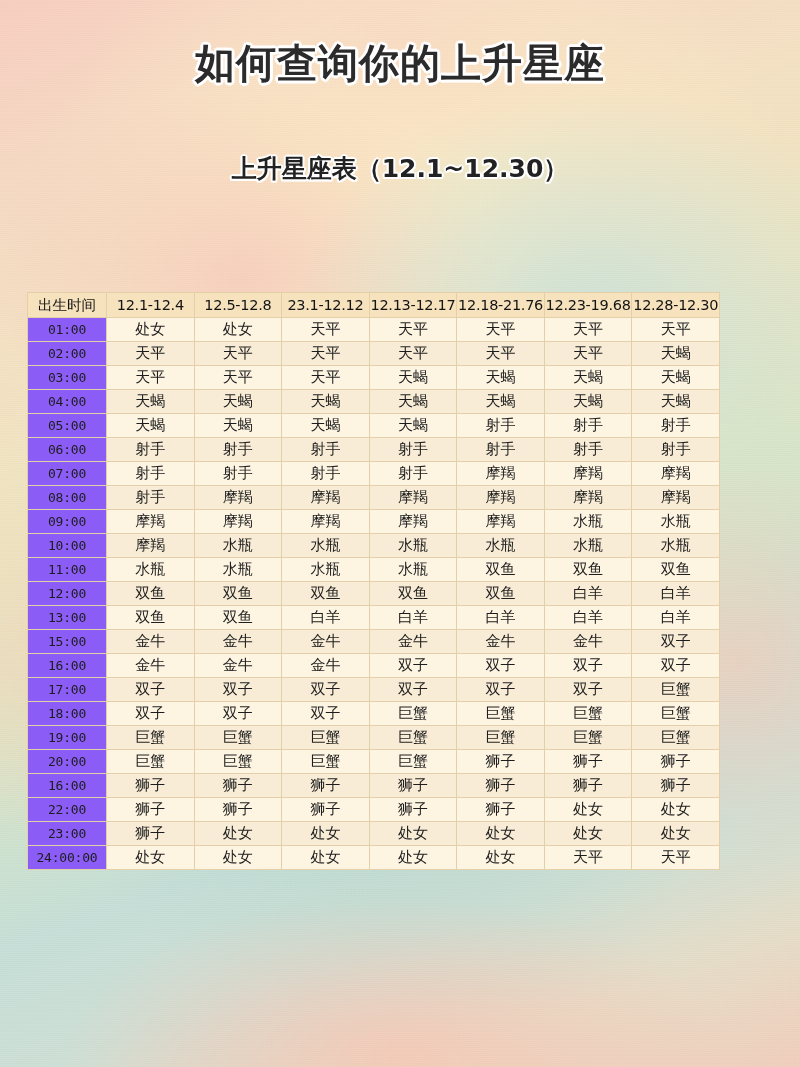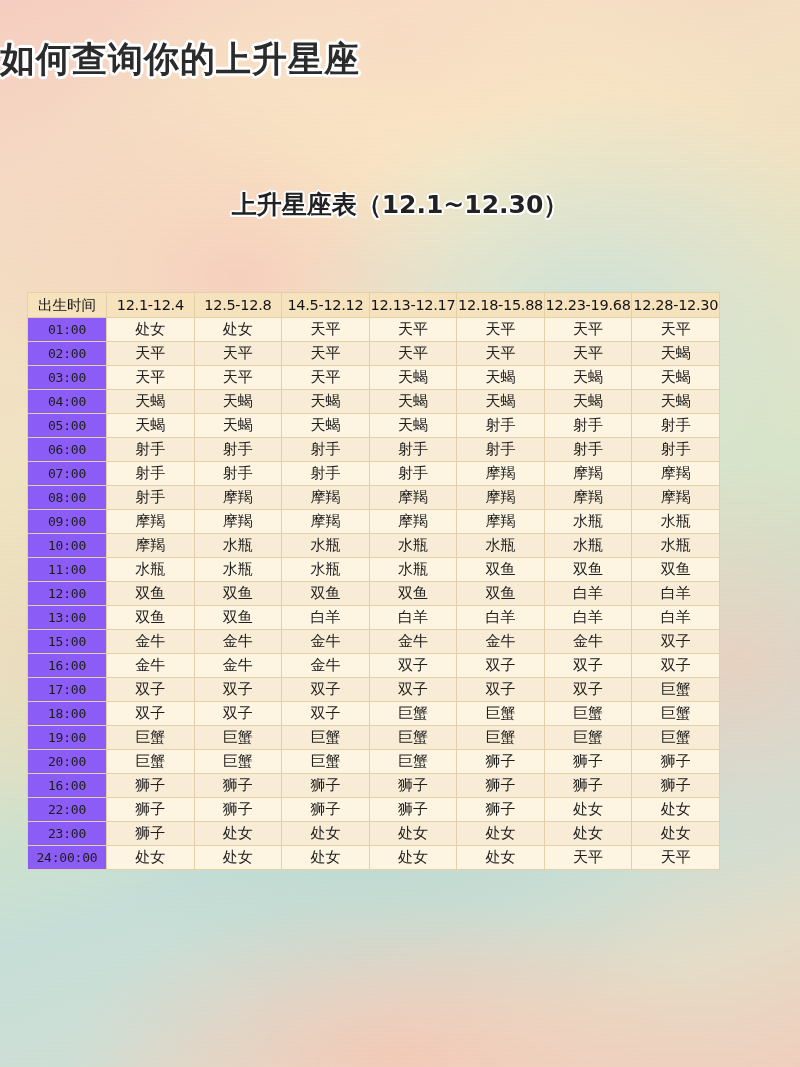--- a/index.html
+++ b/index.html
@@ -64,22 +64,22 @@
       repeating-linear-gradient(90deg, rgba(255,255,255,0.025) 0 1px, rgba(0,0,0,0.015) 1px 2px);
     opacity: .55;
   }
 
   
   .page-title {
     position: absolute;
     top: 36px;
     left: 0;
     width: 100%;
-    text-align: left;
-    font-size: 35px;
+    text-align: center;
+    font-size: 40px;
     font-weight: bold;
     color: #2b2b2b;
     letter-spacing: 1px;
     text-shadow:
       -2px -2px 0 #ffffff,
        2px -2px 0 #ffffff,
       -2px  2px 0 #ffffff,
        2px  2px 0 #ffffff,
        0    3px 0 #ffffff,
        0   -3px 0 #ffffff,
@@ -95,21 +95,20 @@
     font-size: 25px;
     font-weight: bold;
     color: #222222;
     text-shadow:
       -1.5px -1.5px 0 #ffffff,
        1.5px -1.5px 0 #ffffff,
       -1.5px  1.5px 0 #ffffff,
        1.5px  1.5px 0 #ffffff,
        0 2px 0 #ffffff, 0 -2px 0 #ffffff,
        2px 0 0 #ffffff, -2px 0 0 #ffffff;
-    margin-top: 36px;
   }
 
   
   .table-wrap {
     position: absolute;
     left: 27px;
     top: 292px;
     width: 693px;
   }
   table.zodiac {
@@ -177,23 +176,23 @@
 <div class="page-title">如何查询你的上升星座</div>
 <div class="sub-title">上升星座表（12.1~12.30）</div>
 
 <div class="table-wrap">
   <table class="zodiac">
     <thead>
       <tr>
           <th class="hdr-time">出生时间</th>
           <th>12.1-12.4</th>
           <th>12.5-12.8</th>
-          <th>14.5-12.12</th>
+          <th>23.1-12.12</th>
           <th>12.13-12.17</th>
-          <th>12.18-15.88</th>
+          <th>12.18-21.76</th>
           <th>12.23-19.68</th>
           <th>12.28-12.30</th>
         </tr>
     </thead>
     <tbody>
         <tr>
           <td class="time-cell">01:00</td>
           <td class="sign-cell">处女</td>
           <td class="sign-cell">处女</td>
           <td class="sign-cell">天平</td>

